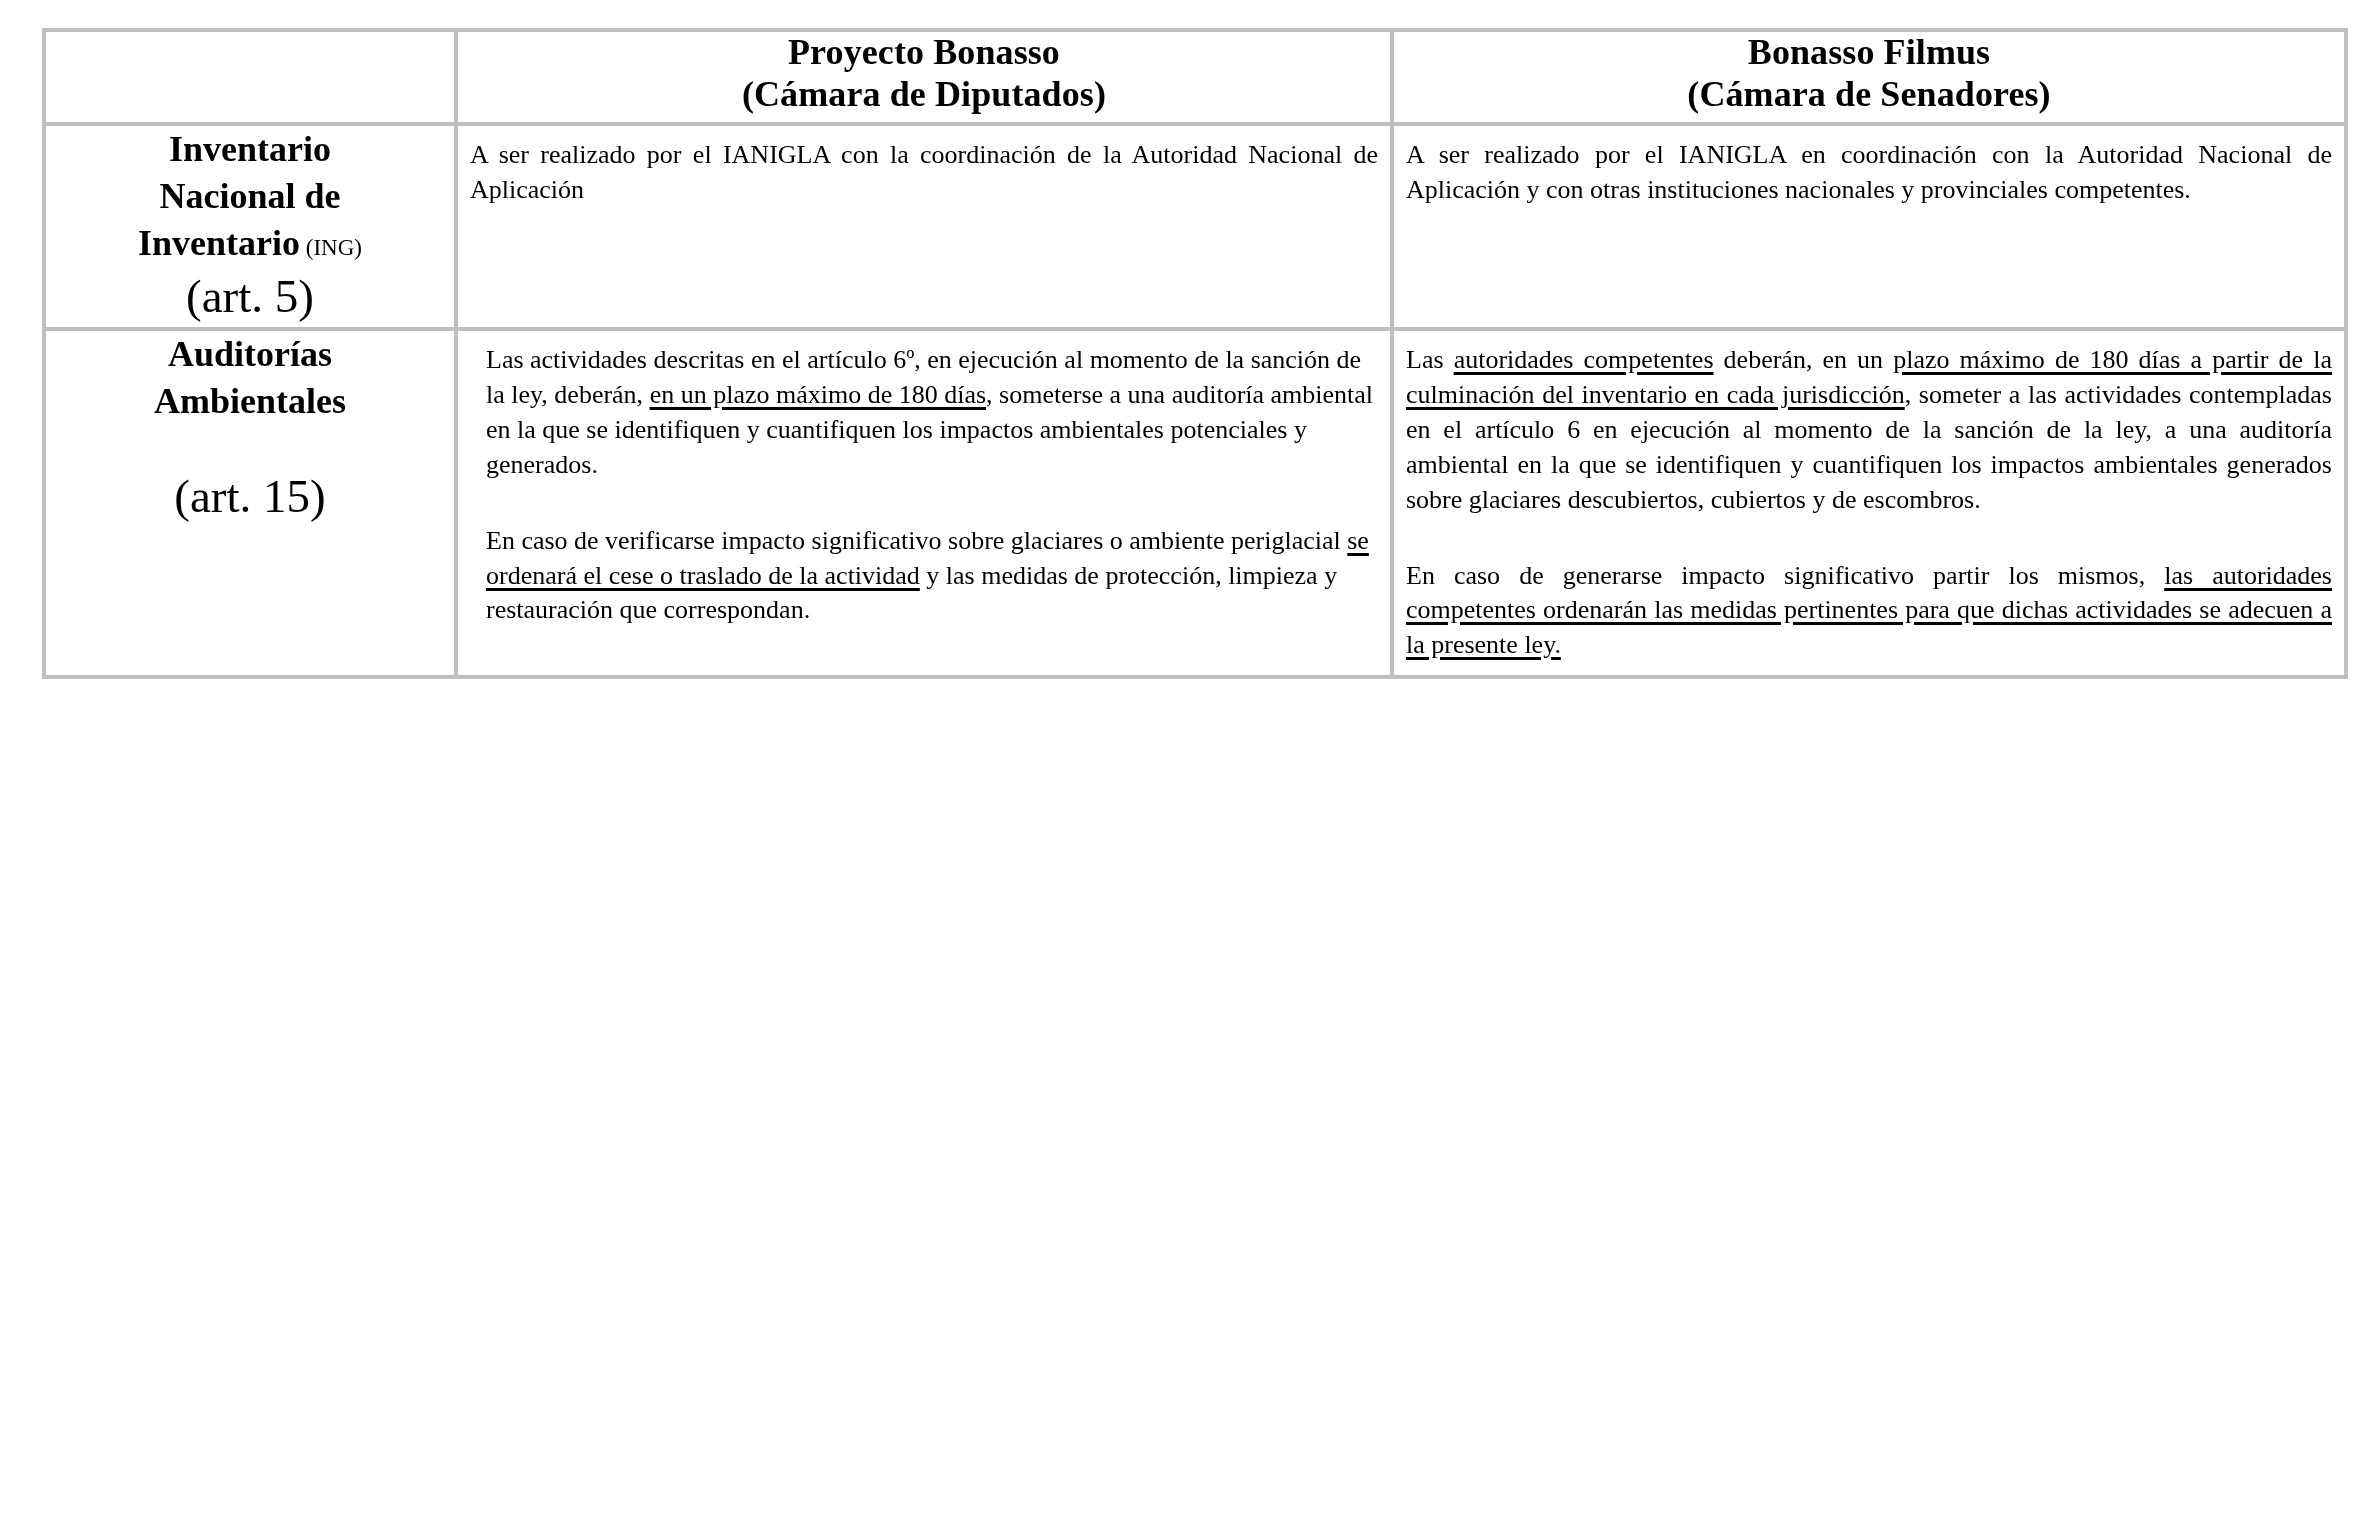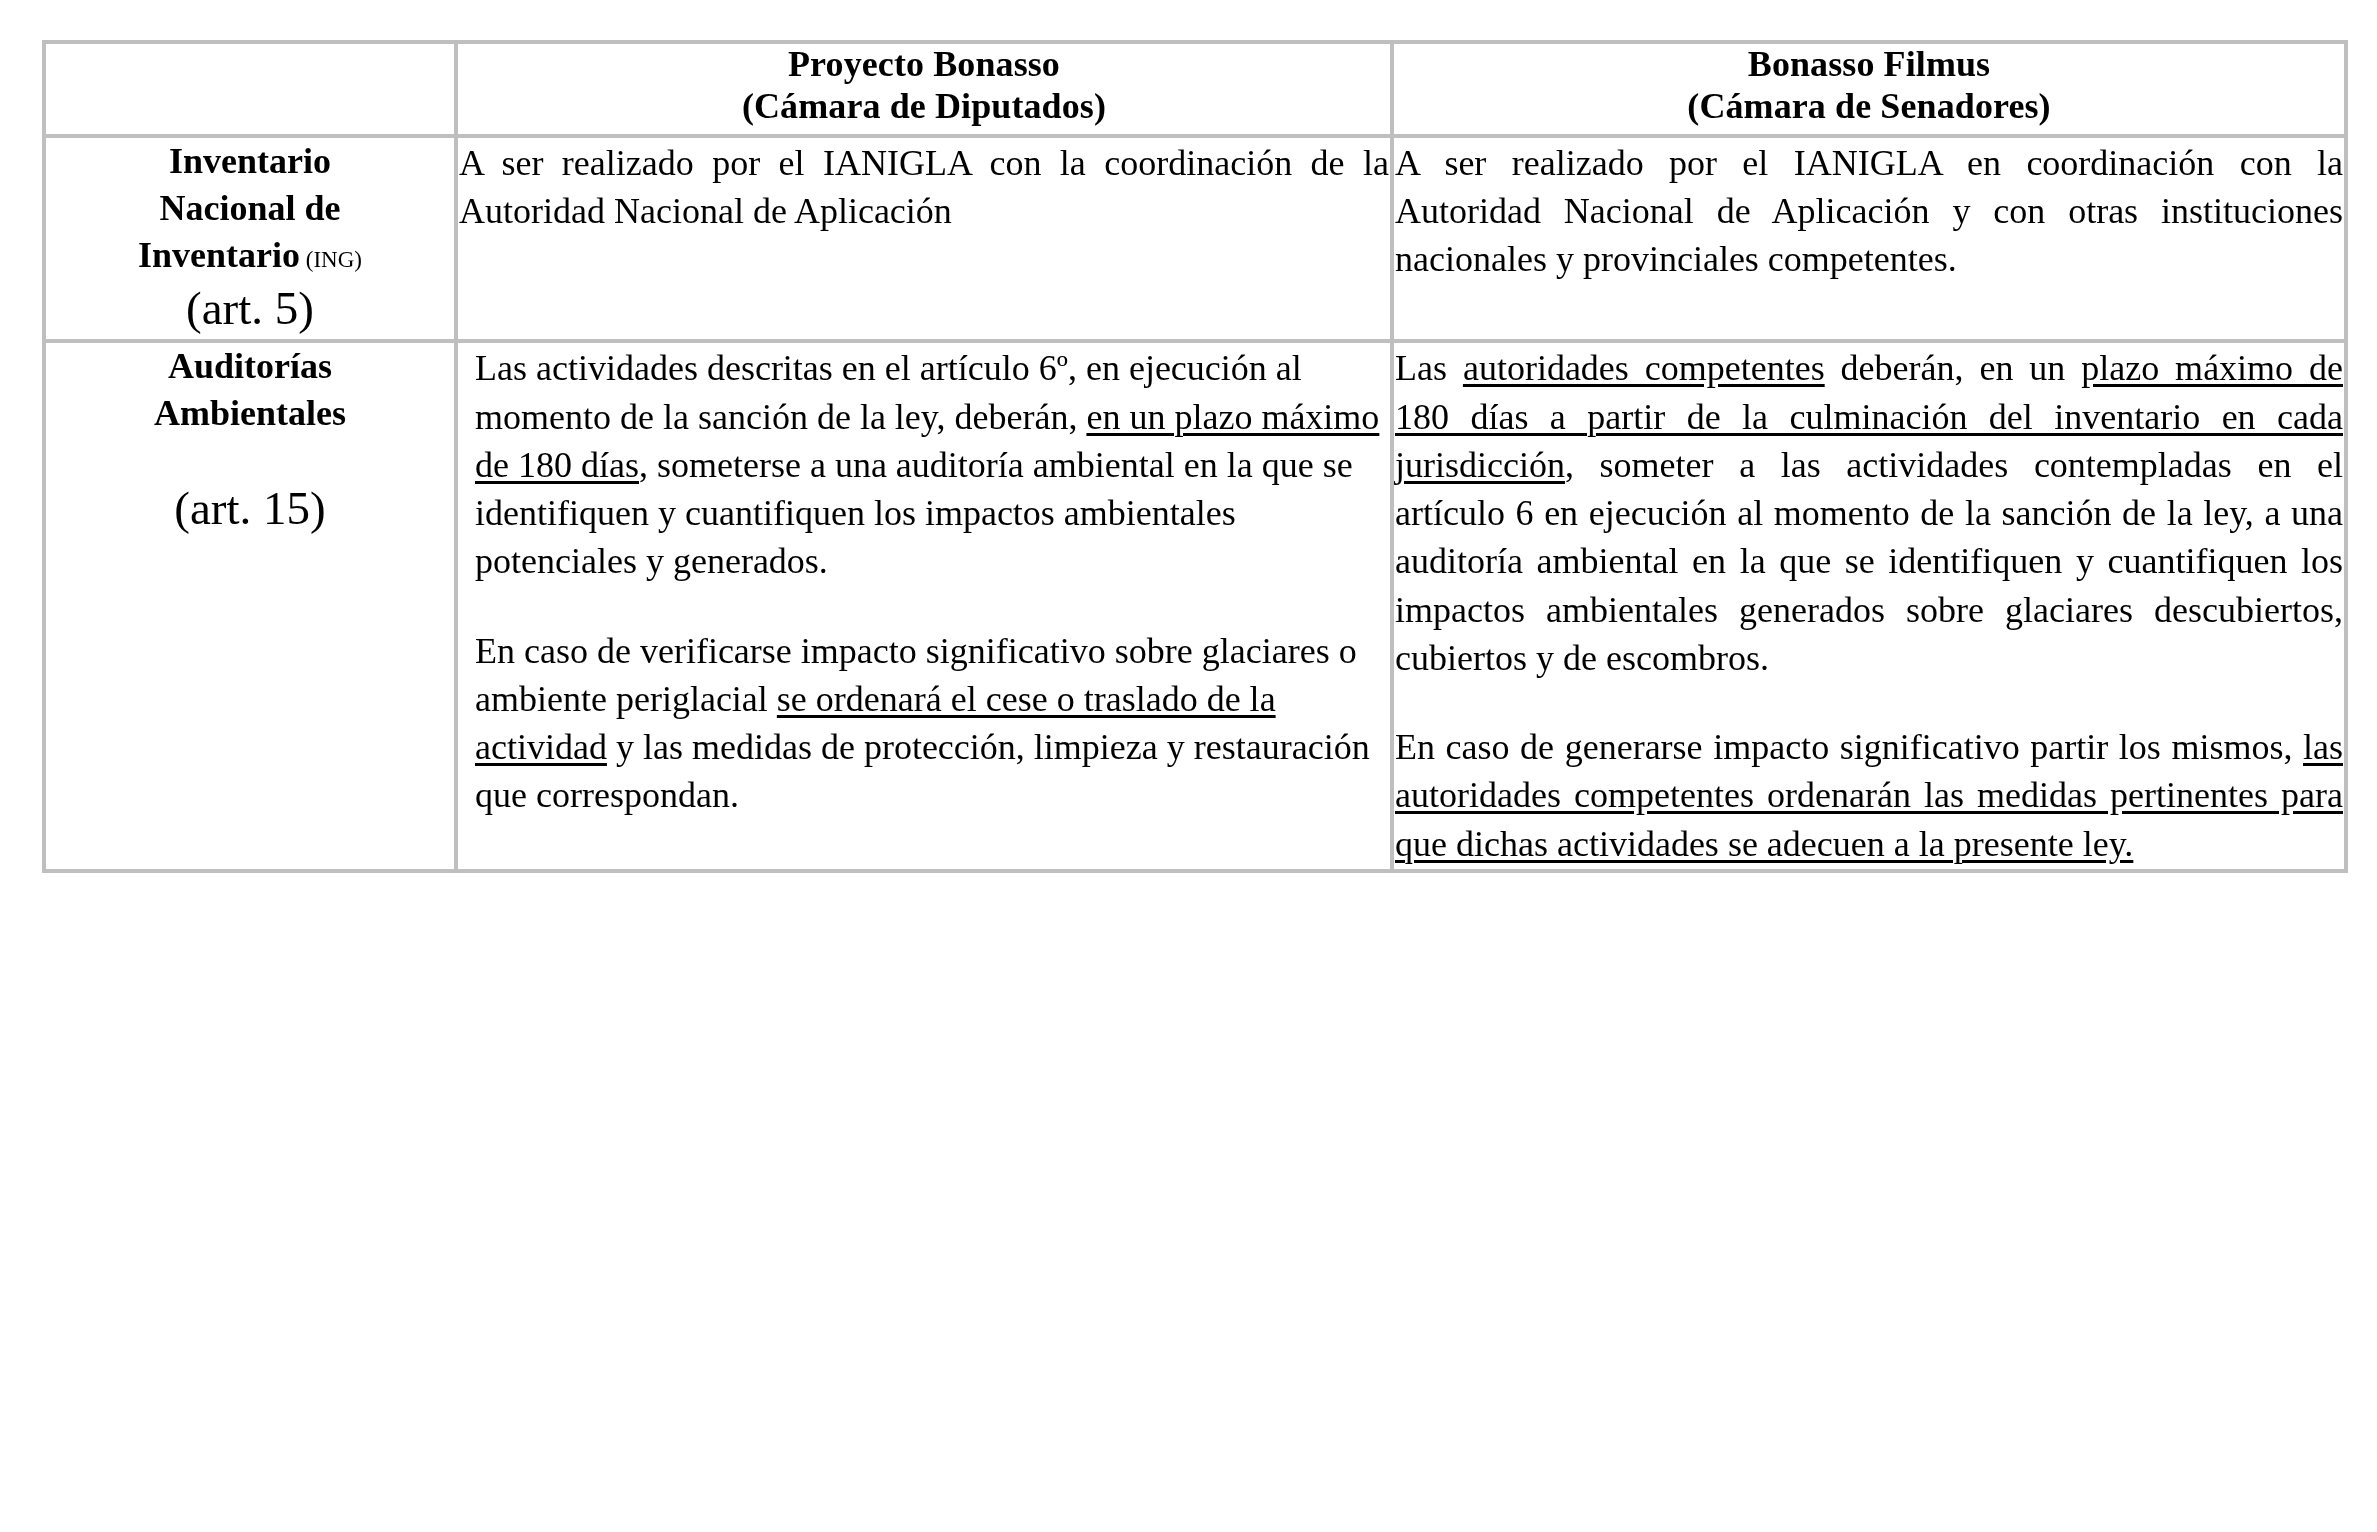--- a/index.html
+++ b/index.html
@@ -18,21 +18,21 @@
   #sheet {
     position: relative;
     width: 2377px;
     height: 1532px;
     background: #ffffff;
   }
 
   table.comparison {
     position: absolute;
     left: 42px;
-    top: 40px;
+    top: 28px;
     width: 2302px;
     border-collapse: collapse;
     table-layout: fixed;
   }
 
   table.comparison td {
     border: 4.4px solid #bfbfbf;
     vertical-align: top;
     padding: 0;
     background: #ffffff;
@@ -81,22 +81,22 @@
   td.label .gap {
     display: block;
     height: 41px;
   }
 
   
   td.body {
     padding: 22px 23.4px 25px 23.4px;
   }
   td.body p {
-    margin: 1px;
-    font-size: 36px;
+    margin: 12px;
+    font-size: 26px;
     line-height: 1.34;
   }
   td.body p + p {
     margin-top: 41px;
   }
   p.justify { text-align: justify; text-align-last: left; }
   p.left    { text-align: left; padding-left: 16px; }
 
   u.ul {
     text-decoration: underline;

